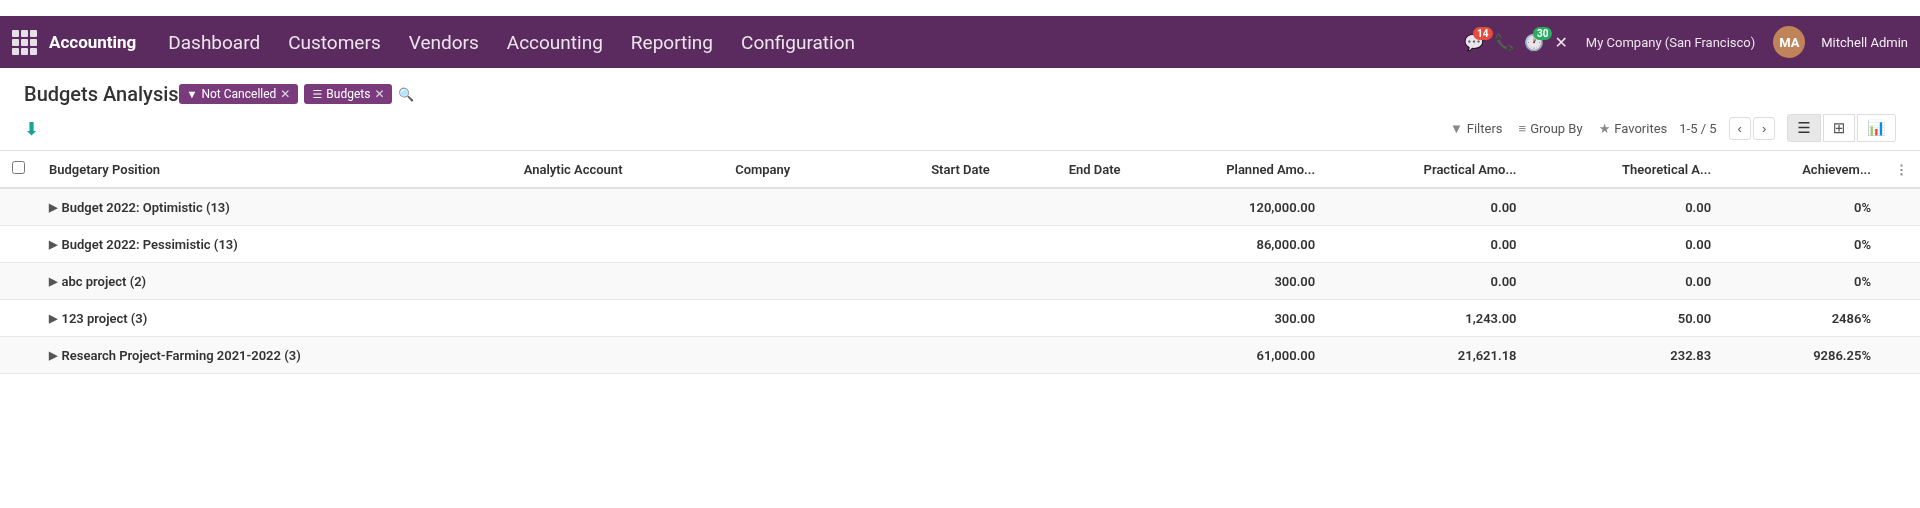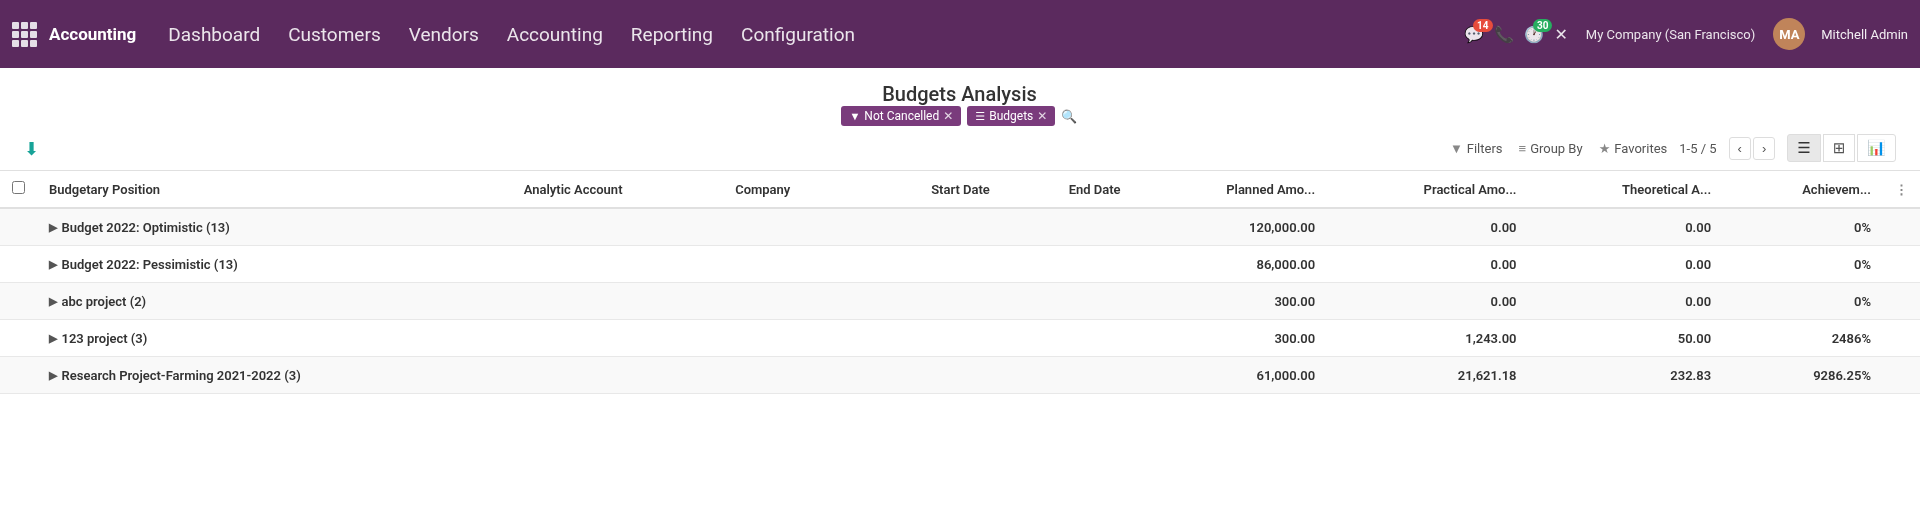--- a/index.html
+++ b/index.html
@@ -4,23 +4,24 @@
   <style>
     * { box-sizing: border-box; margin: 0; padding: 0; }
     body { font-family: -apple-system, BlinkMacSystemFont, 'Segoe UI', Roboto, sans-serif; font-size: 13px; background: #fff; }
 
     
     .topnav {
       background: #5b2a5e;
       color: #fff;
       display: flex;
       align-items: center;
-      height: 68px;
+      height: 52px;
       padding: 0 12px;
       gap: 4px;
+      margin-top: 16px;
     }
     .topnav-grid-icon {
       display: grid;
       grid-template-columns: repeat(3,7px);
       gap: 2px;
       margin-right: 8px;
     }
     .topnav-grid-icon span {
       width: 7px; height: 7px;
       background: rgba(255,255,255,0.85);
@@ -89,21 +90,20 @@
       font-size: 13px;
       white-space: nowrap;
     }
 
     
     .page-header {
       padding: 14px 25px 0 24px;
       display: flex;
       align-items: center;
       justify-content: flex-start;
-      flex-direction: column;
     }
     .page-title {
       font-size: 20px;
       font-weight: 500;
       color: #333;
     }
     .filter-bar {
       display: flex;
       align-items: center;
       gap: 6px;

